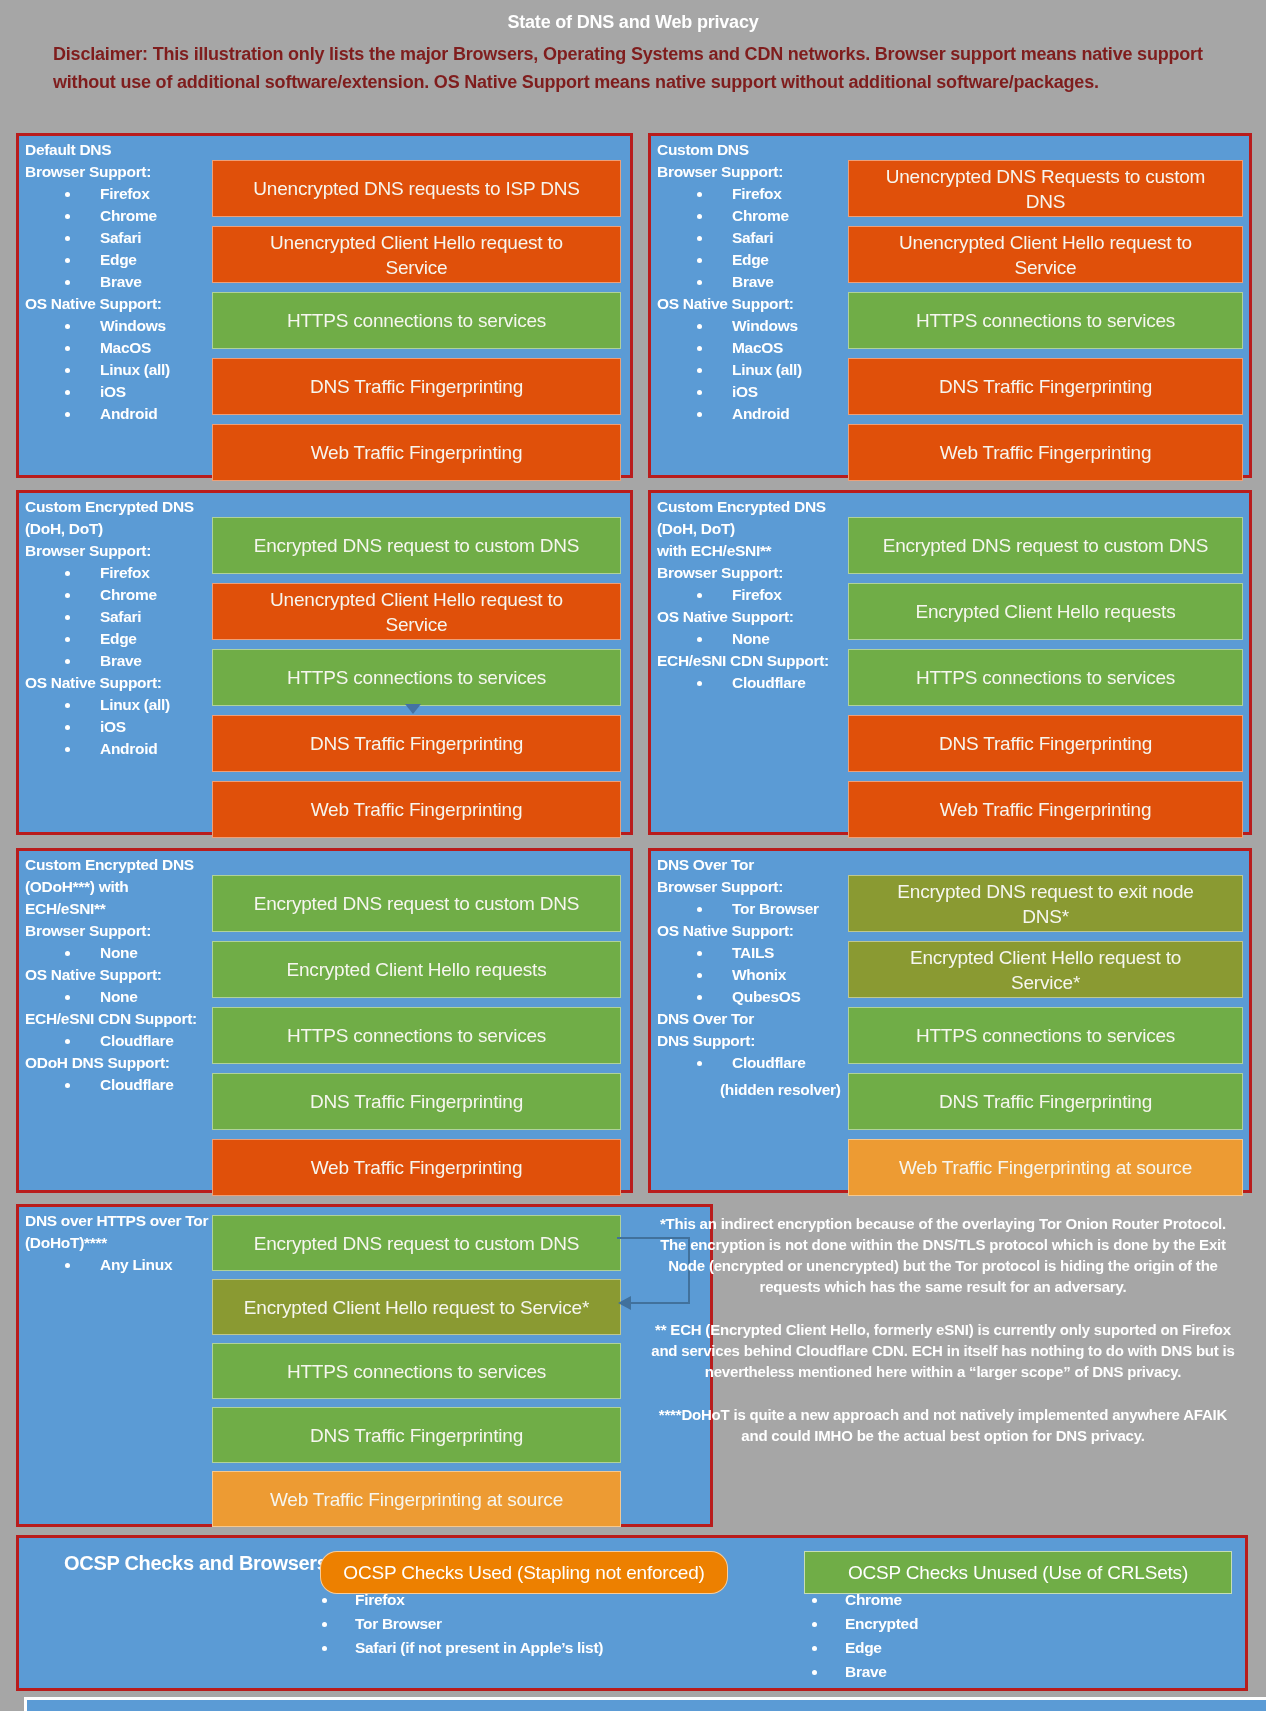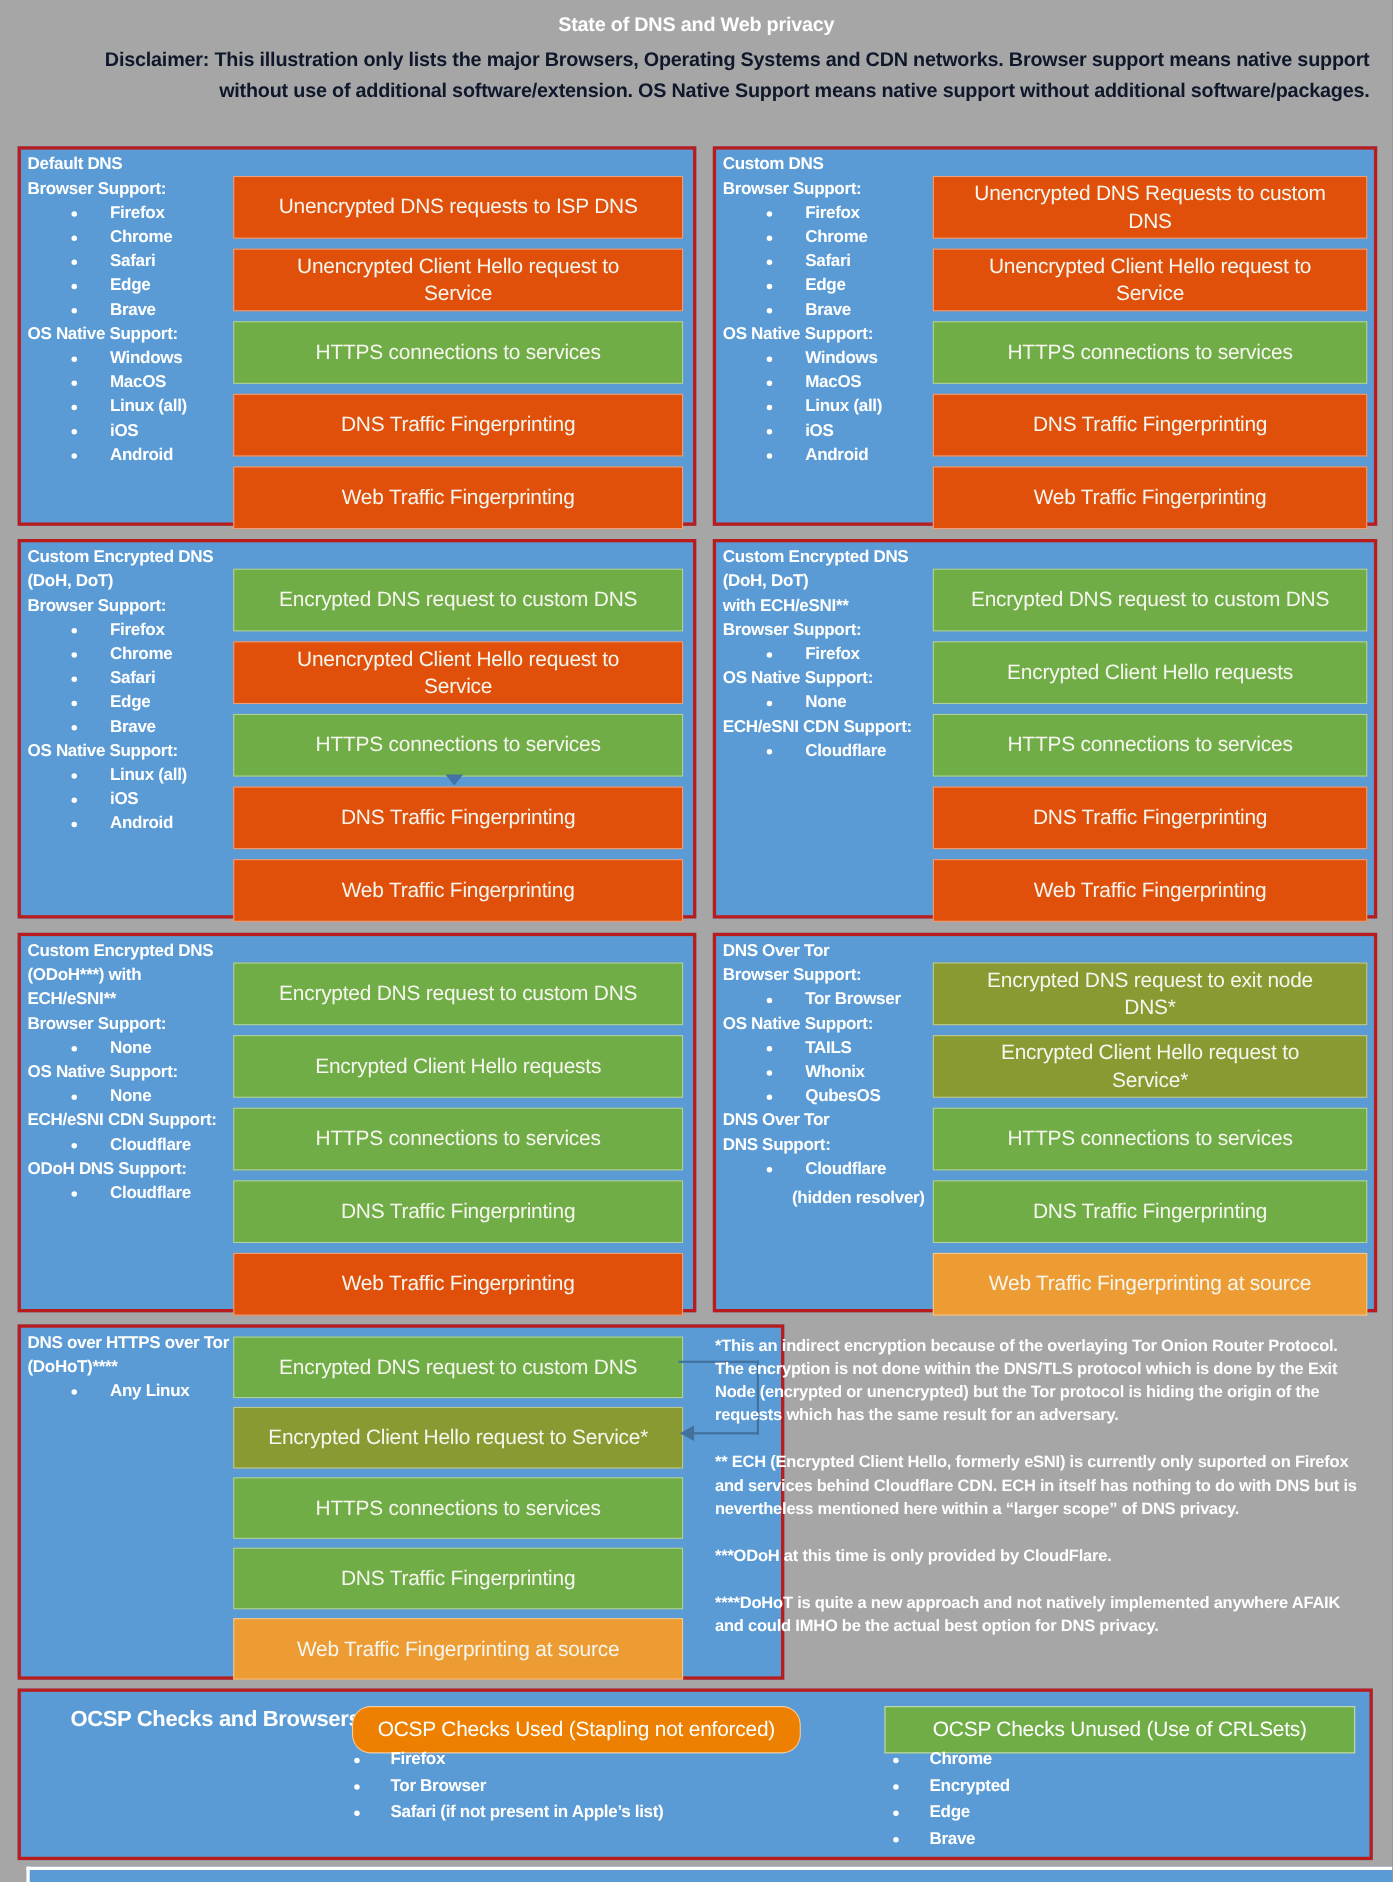--- a/index.html
+++ b/index.html
@@ -5,42 +5,42 @@
   html,body{margin:0;padding:0;background:#8f8f8f;}
   .canvas{
     position:relative;width:1266px;height:1711px;background:#A6A6A6;
     font-family:"Liberation Sans",sans-serif;overflow:hidden;margin:0 auto;
   }
   .page-title{
     position:absolute;top:12px;left:0;width:1266px;text-align:center;
     color:#fff;font-size:18px;font-weight:bold;letter-spacing:-0.2px;
   }
   .page-disclaimer{
-    position:absolute;top:40px;left:53px;width:1160px;text-align:right;
-    color:#0f172a;font-size:18px;font-weight:bold;line-height:28px;letter-spacing:-0.2px;margin-left:32px;
+    position:absolute;top:40px;left:53px;width:1160px;text-align:left;
+    color:#7f1d1d;font-size:18px;font-weight:bold;line-height:28px;letter-spacing:-0.2px;
   }
   .panel{
     position:absolute;background:#5B9BD5;border:3px solid #b91c1c;box-sizing:border-box;
   }
   .label-col{position:absolute;left:3px;top:3px;width:210px;color:#fff;}
   .lline{font-weight:bold;font-size:15.5px;line-height:22px;letter-spacing:-0.3px;margin:0;}
   .ltitle,.llabel{padding-left:3px;}
   .lbullet{display:flex;align-items:center;padding-left:43px;}
   .dot{width:5px;height:5px;border-radius:50%;background:#fff;margin-right:30px;flex:0 0 auto;}
   .lnote{padding-left:66px;margin-top:5px;}
   .bar{
     position:absolute;box-sizing:border-box;display:flex;align-items:center;justify-content:center;
     text-align:center;font-size:19px;line-height:25px;color:#F6F6EF;padding:0 24px;
     border:1px solid rgba(255,255,255,0.45);letter-spacing:-0.2px;
   }
   .footnotes{
     position:absolute;left:650px;top:1204px;width:586px;color:#fff;
     font-size:15px;font-weight:bold;line-height:21px;letter-spacing:-0.2px;
   }
-  .fnote{margin:0 0 22px 0;}
+  .fnote{margin:0 0 22px 0;text-align:center;}
   .fnote:first-child{margin-top:9px;}
   .ocsp-title{position:absolute;left:4px;top:14px;width:300px;color:#fff;font-size:20px;font-weight:bold;letter-spacing:-0.3px;margin-left:41px;}
   .ocsp-header{
     position:absolute;top:13px;height:43px;box-sizing:border-box;display:flex;align-items:center;justify-content:center;
     color:#fff;font-size:19px;letter-spacing:-0.2px;border:1px solid rgba(255,255,255,0.6);text-align:center;
   }
   .ocsp-item{position:absolute;display:flex;align-items:center;color:#fff;font-size:15.5px;font-weight:bold;letter-spacing:-0.3px;}
   .ocsp-item .dot{margin-right:28px;}
   .conn{position:absolute;background:#41719C;}
   .arrow-left{
@@ -327,21 +327,20 @@
   <div class="tri-down" style="left:405px;top:704px;"></div>
 
   <div class="conn" style="left:617px;top:1237px;width:73px;height:2px;"></div>
   <div class="conn" style="left:688px;top:1237px;width:2px;height:67px;"></div>
   <div class="conn" style="left:631px;top:1302px;width:59px;height:2px;"></div>
   <div class="arrow-left" style="left:618px;top:1296px;"></div>
 
   <div class="footnotes">
     <p class="fnote">*This an indirect encryption because of the overlaying Tor Onion Router Protocol. The encryption is not done within the DNS/TLS protocol which is done by the Exit Node (encrypted or unencrypted) but the Tor protocol is hiding the origin of the requests which has the same result for an adversary.</p>
     <p class="fnote">** ECH (Encrypted Client Hello, formerly eSNI) is currently only suported on Firefox and services behind Cloudflare CDN. ECH in itself has nothing to do with DNS but is nevertheless mentioned here within a “larger scope” of DNS privacy.</p>
-    <p class="fnote">***ODoH at this time is only provided by CloudFlare.</p>
     <p class="fnote">****DoHoT is quite a new approach and not natively implemented anywhere AFAIK and could IMHO be the actual best option for DNS privacy.</p>
   </div>
 
   <div class="panel" style="left:16px;top:1535px;width:1232px;height:156px;">
     <div class="ocsp-title">OCSP Checks and Browsers</div>
     <div class="ocsp-header" style="left:301px;width:408px;background:#ED8000;border-radius:17px;">OCSP Checks Used (Stapling not enforced)</div>
     <div class="ocsp-header" style="left:785px;width:428px;background:#70AD47;">OCSP Checks Unused (Use of CRLSets)</div>
     <div id="ocsp-used-items">
         <div class="ocsp-item" style="left: 303px; top: 53px;">
           <span class="dot"></span>

